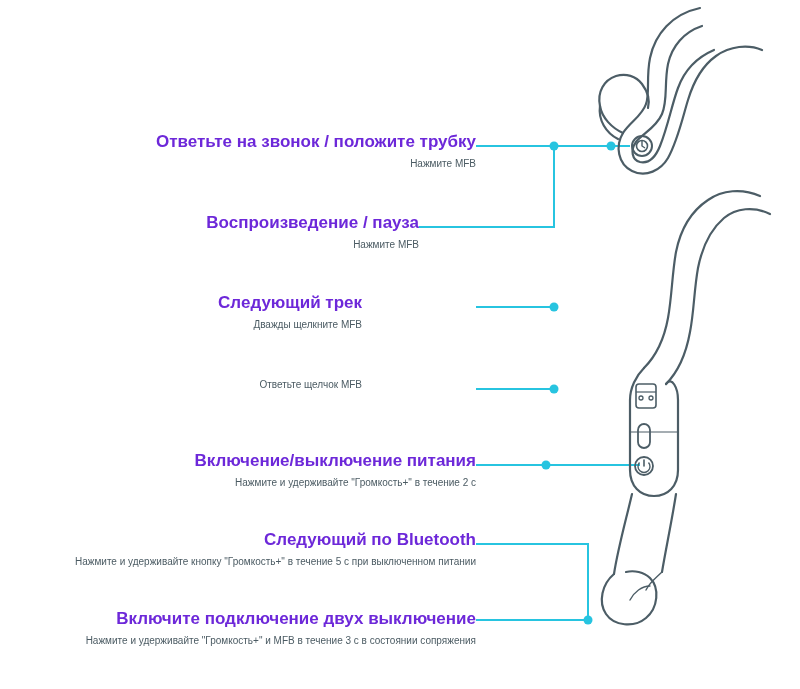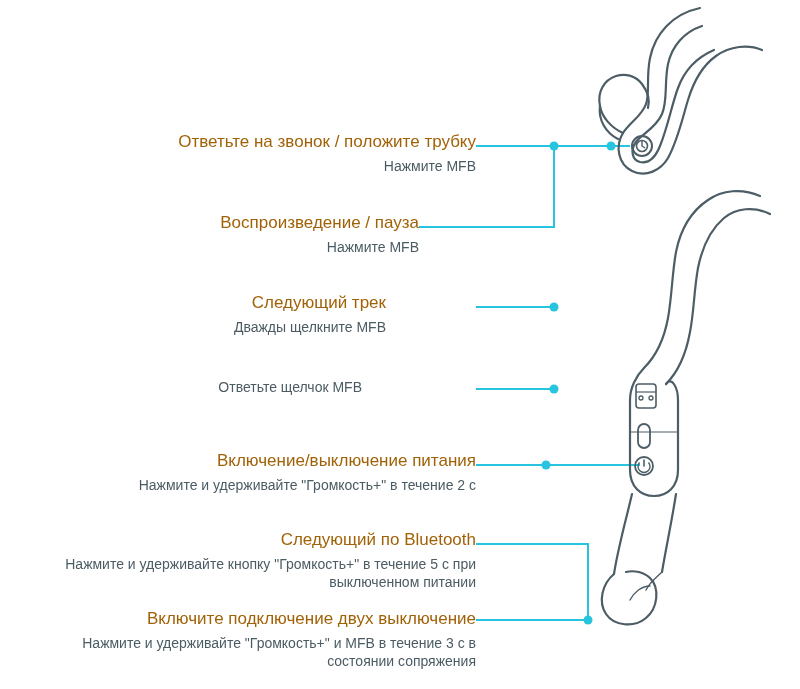--- a/index.html
+++ b/index.html
@@ -22,36 +22,36 @@
     width: 800px;
     height: 689px;
   }
   .callout {
     position: absolute;
     text-align: right;
     line-height: 1.28;
   }
   .callout .title {
     font-size: 17px;
-    font-weight: normal;
-    color: #a16207;
+    font-weight: bold;
+    color: #6d28d9;
     white-space: nowrap;
   }
   .callout .desc {
-    font-size: 14px;
+    font-size: 10px;
     color: #4b5b63;
     margin-top: 5px;
   }
   .callout .desc.wide {
     white-space: nowrap;
   }
   
   #c1 { right: 324px; top: 131px; }
   #c2 { right: 381px; top: 212px; }
-  #c3 { right: 414px; top: 292px; }
+  #c3 { right: 438px; top: 292px; }
   #c4 { right: 438px; top: 374px; }
   #c5 { right: 324px; top: 450px; width: 480px; }
   #c6 { right: 324px; top: 529px; width: 420px; }
   #c7 { right: 324px; top: 608px; width: 420px; }
 </style>
 </head>
 <body>
 
 <svg id="diagram" viewBox="0 0 800 689" xmlns="http://www.w3.org/2000/svg">
 

